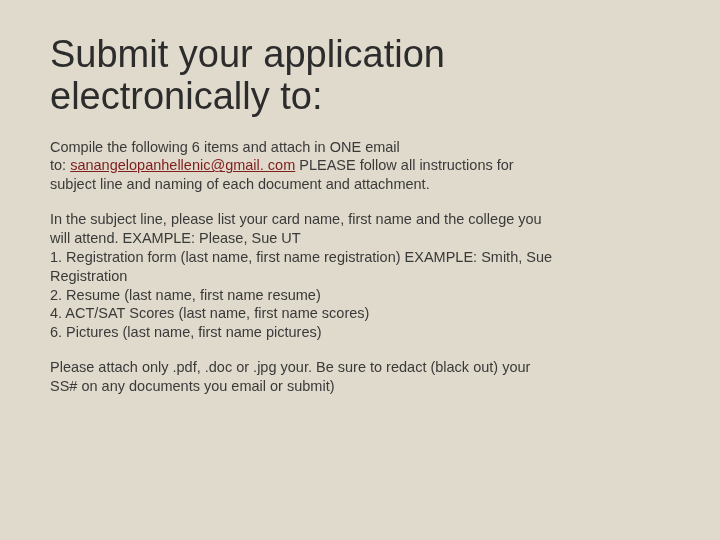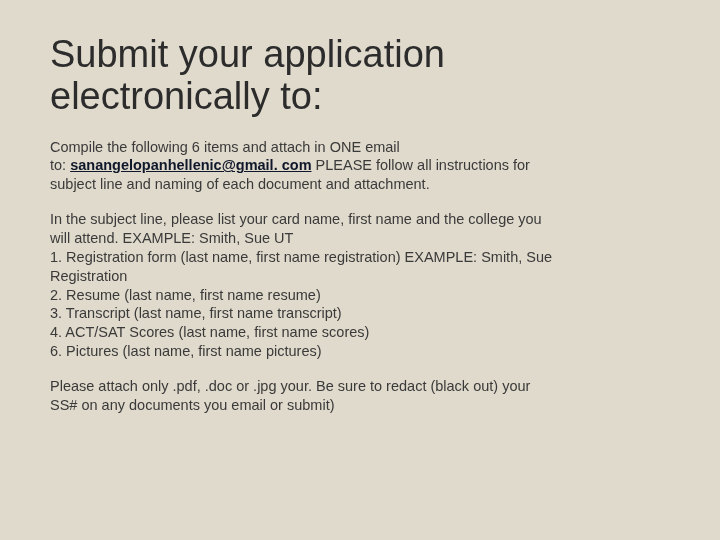--- a/index.html
+++ b/index.html
@@ -26,23 +26,22 @@
   }
   .body-text {
     font-size: 14.5px;
     line-height: 1.3;
     color: #3a3a3a;
   }
   .para {
     margin: 8px 0 16px 0;
   }
   a.email {
-    color: #0f172a;
+    color: #7f1d1d;
     text-decoration: underline;
-    font-weight: bold;
   }
   .list-line {
     display: block;
   }
 </style>
 </head>
 <body>
 
 <div class="slide">
 
@@ -53,25 +52,24 @@
     <p class="para">
       <span class="list-line">Compile the following 6 items and attach in ONE email</span>
       <span class="list-line">
         <span>to: </span><a href="#" class="email">sanangelopanhellenic@gmail. com</a><span>  PLEASE follow all instructions for</span>
       </span>
       <span class="list-line">subject line and naming of each document and attachment.</span>
     </p>
 
     <p class="para">
       <span class="list-line">In the subject line, please list your card name, first name and the college you</span>
-      <span class="list-line">will attend. EXAMPLE: Smith, Sue UT</span>
+      <span class="list-line">will attend. EXAMPLE: Please, Sue UT</span>
       <span class="list-line">1. Registration form (last name, first name registration) EXAMPLE: Smith, Sue</span>
       <span class="list-line">Registration</span>
       <span class="list-line">2. Resume (last name, first name resume)</span>
-      <span class="list-line">3. Transcript (last name, first name transcript)</span>
       <span class="list-line">4. ACT/SAT Scores (last name, first name scores)</span>
       <span class="list-line">6. Pictures (last name, first name pictures)</span>
     </p>
 
     <p class="para">
       <span class="list-line">Please attach only .pdf, .doc or .jpg your.  Be sure to redact (black out) your</span>
       <span class="list-line">SS# on any documents you email or submit)</span>
     </p>
 
   </div>

